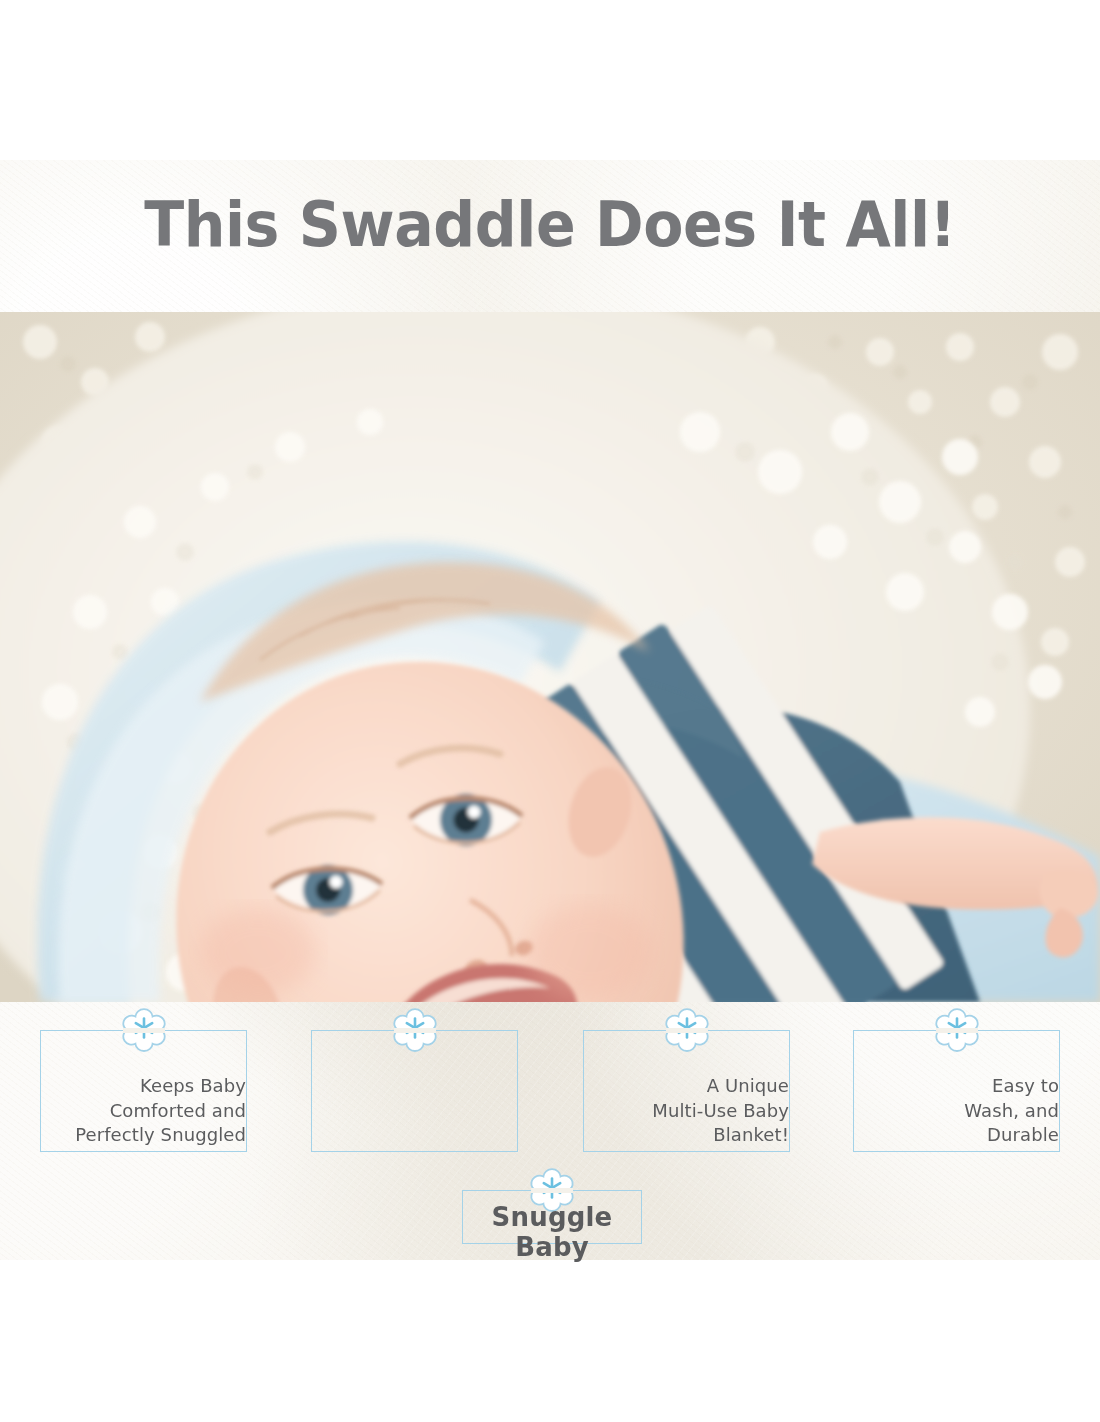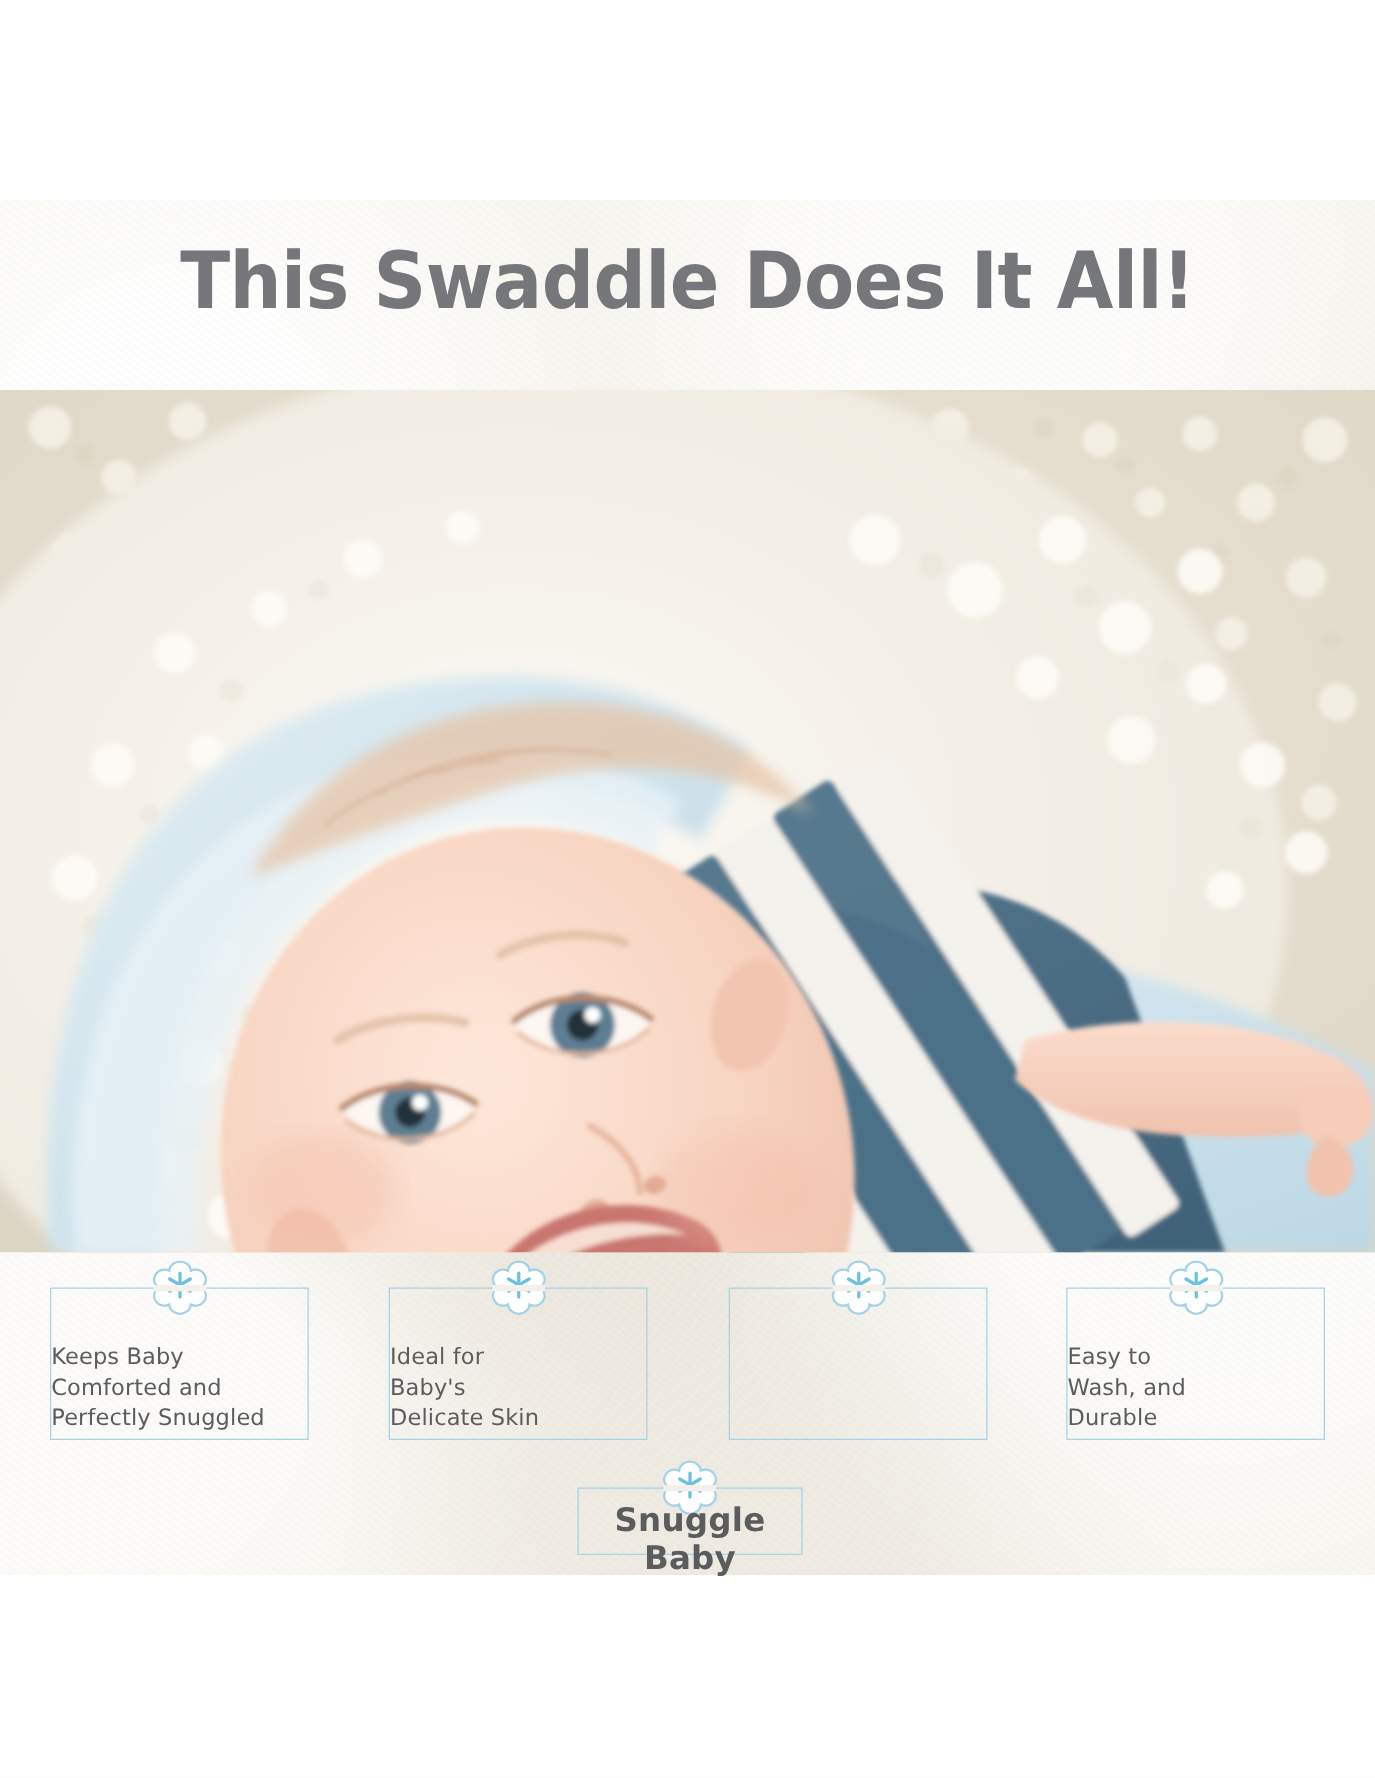--- a/index.html
+++ b/index.html
@@ -99,21 +99,21 @@
   }
   .fbox.b1 { left: 40px; }
   .fbox.b2 { left: 311px; }
   .fbox.b3 { left: 583px; }
   .fbox.b4 { left: 853px; }
 
   .fbox .ftext {
     position: absolute;
     left: 0; right: 0;
     top: 43px;
-    text-align: left;
+    text-align: right;
     font-size: 18px;
     line-height: 24.5px;
     color: #5b5c5e;
     letter-spacing: .1px;
   }
 
   
   .flower {
     position: absolute;
     left: 50%;
@@ -479,39 +479,39 @@
                    3.5 2.3 4.6 7 2.3 10.6-2.3 3.6-7.1 4.9-10.9 3-0.3 4.1-4 7.3-8.6 7.3
                    s-8.3-3.2-8.6-7.3c-3.8 1.9-8.6.6-10.9-3-2.3-3.6-1.2-8.3 2.3-10.6
                    C6.3 21.8 5.2 17.1 7.5 13.5c2.3-3.6 7.1-4.9 10.9-3C18.7 6.4 22.4 3.2 27 3.2z" fill="#ffffff" stroke="#a4d2e8" stroke-width="1.8"></path>
           <g stroke="#6cc0e0" stroke-width="2.6" stroke-linecap="round">
             <line x1="27" y1="12.5" x2="27" y2="31.5"></line>
             <line x1="18.8" y1="17.2" x2="35.2" y2="26.8"></line>
             <line x1="18.8" y1="26.8" x2="35.2" y2="17.2"></line>
           </g>
         </svg>
       </div>
-      <div class="ftext" style="white-space:pre-line">Ideal for
-Baby's
-Delicate Skin</div>
     </div>
 
     <div class="fbox b3">
       <div class="flower">
         <svg viewBox="0 0 54 52" aria-hidden="true">
           <path d="M27 3.2c4.6 0 8.3 3.2 8.6 7.3 3.8-1.9 8.6-.6 10.9 3 2.3 3.6 1.2 8.3-2.3 10.6
                    3.5 2.3 4.6 7 2.3 10.6-2.3 3.6-7.1 4.9-10.9 3-0.3 4.1-4 7.3-8.6 7.3
                    s-8.3-3.2-8.6-7.3c-3.8 1.9-8.6.6-10.9-3-2.3-3.6-1.2-8.3 2.3-10.6
                    C6.3 21.8 5.2 17.1 7.5 13.5c2.3-3.6 7.1-4.9 10.9-3C18.7 6.4 22.4 3.2 27 3.2z" fill="#ffffff" stroke="#a4d2e8" stroke-width="1.8"></path>
           <g stroke="#6cc0e0" stroke-width="2.6" stroke-linecap="round">
             <line x1="27" y1="12.5" x2="27" y2="31.5"></line>
             <line x1="18.8" y1="17.2" x2="35.2" y2="26.8"></line>
             <line x1="18.8" y1="26.8" x2="35.2" y2="17.2"></line>
           </g>
         </svg>
       </div>
+      <div class="ftext" style="white-space:pre-line">A Unique
+Multi-Use Baby
+Blanket!</div>
     </div>
 
     <div class="fbox b4">
       <div class="flower">
         <svg viewBox="0 0 54 52" aria-hidden="true">
           <path d="M27 3.2c4.6 0 8.3 3.2 8.6 7.3 3.8-1.9 8.6-.6 10.9 3 2.3 3.6 1.2 8.3-2.3 10.6
                    3.5 2.3 4.6 7 2.3 10.6-2.3 3.6-7.1 4.9-10.9 3-0.3 4.1-4 7.3-8.6 7.3
                    s-8.3-3.2-8.6-7.3c-3.8 1.9-8.6.6-10.9-3-2.3-3.6-1.2-8.3 2.3-10.6
                    C6.3 21.8 5.2 17.1 7.5 13.5c2.3-3.6 7.1-4.9 10.9-3C18.7 6.4 22.4 3.2 27 3.2z" fill="#ffffff" stroke="#a4d2e8" stroke-width="1.8"></path>
           <g stroke="#6cc0e0" stroke-width="2.6" stroke-linecap="round">

